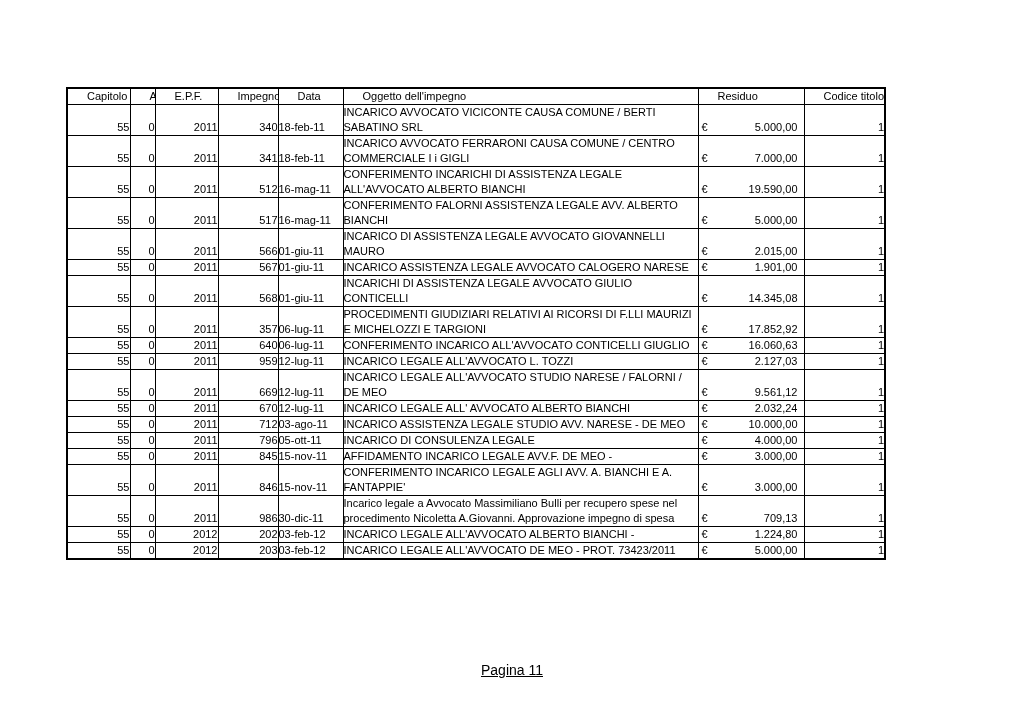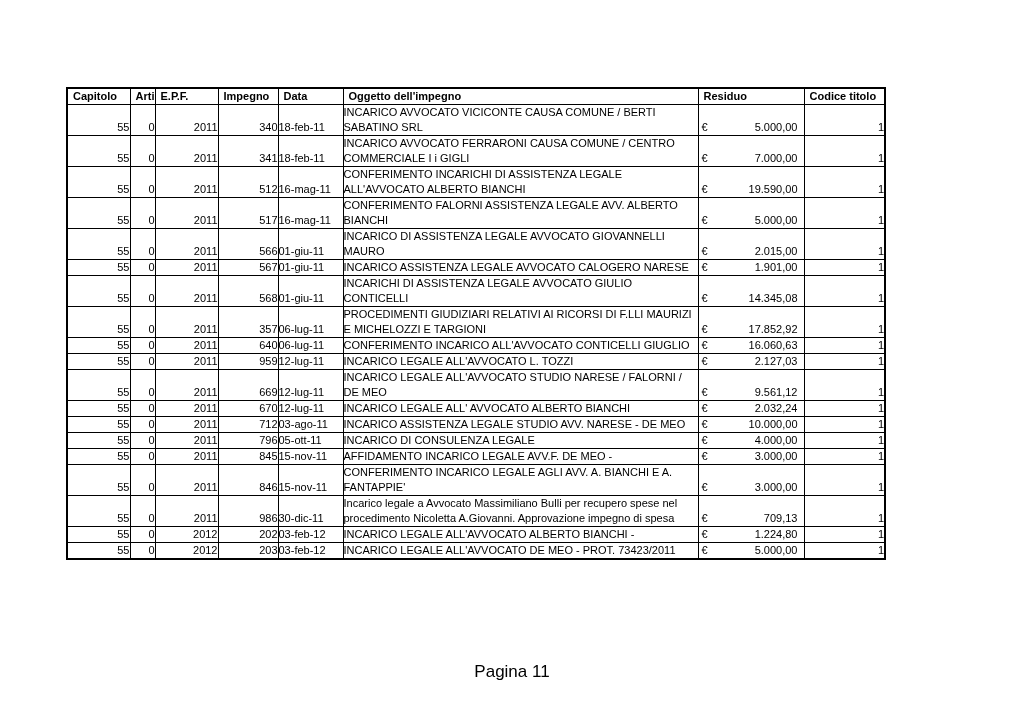--- a/index.html
+++ b/index.html
@@ -29,23 +29,23 @@
     border: 2px solid #000000;
   }
   table.grid th,
   table.grid td {
     border: 1px solid #000000;
     vertical-align: bottom;
     padding: 0;
     overflow: hidden;
   }
   table.grid th {
-    font-weight: bold;
+    font-weight: normal;
     text-align: left;
-    padding-left: 5px;
+    padding-left: 19px;
     white-space: nowrap;
     height: 15px;
   }
   td.num {
     text-align: right;
     padding-right: 3px;
     white-space: nowrap;
   }
   td.date {
     padding-right: 2px;
@@ -65,21 +65,22 @@
   td.cod {
     text-align: right;
     padding-right: 5px;
   }
   .pagenum {
     position: absolute;
     top: 662px;
     left: 0;
     width: 100%;
     text-align: center;
-    font-size: 17px;
+    font-size: 14px;
+    text-decoration: underline;
   }
 </style>
 </head>
 <body>
 
 <div class="sheet">
 
   <table class="grid">
     <colgroup>
       <col style="width:63px">

